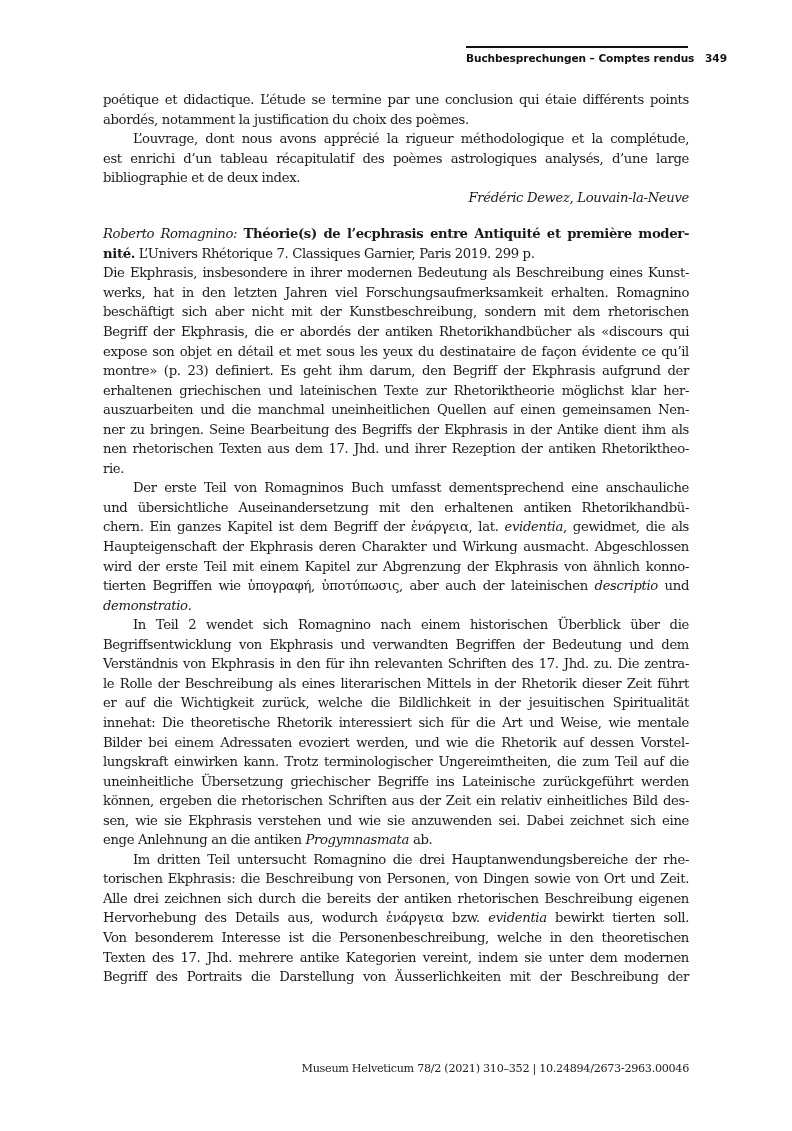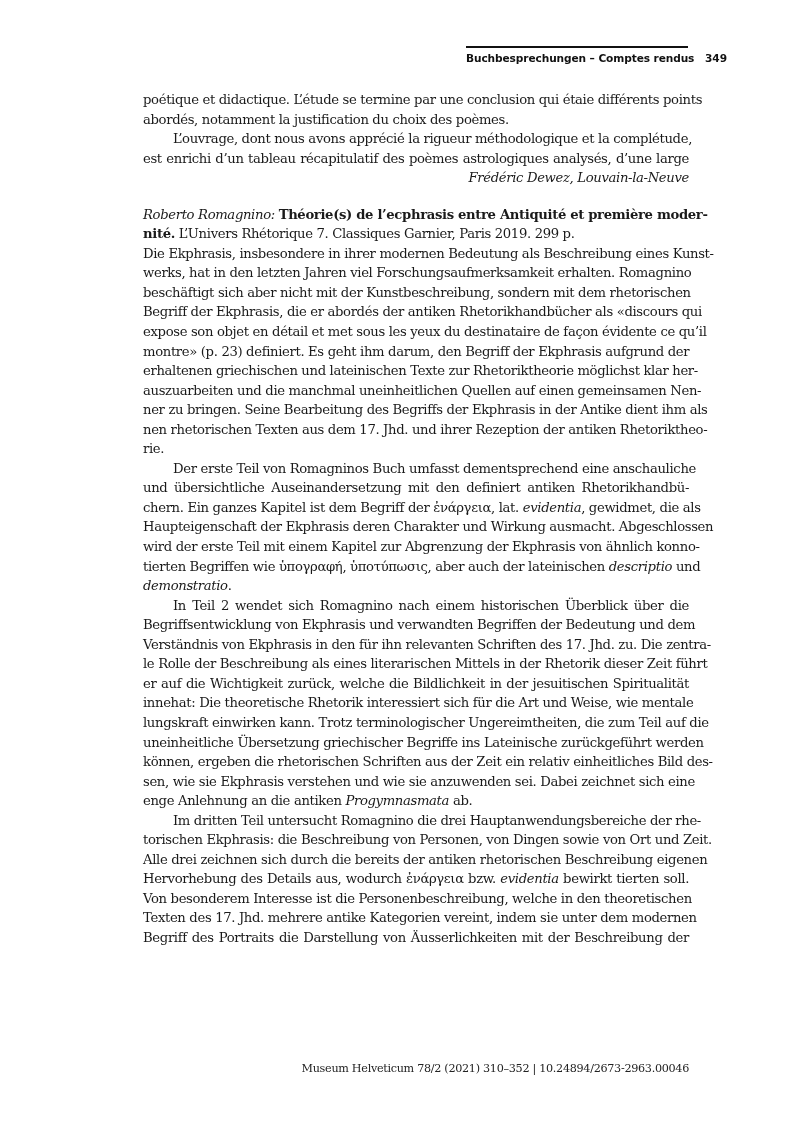--- a/index.html
+++ b/index.html
@@ -11,21 +11,21 @@
   }
   .running-head .rule { position: absolute; left: 0; top: 0; width: 222px; height: 2px; background: #111; }
   .running-head .title { position: absolute; left: 0; top: 6px; white-space: nowrap; letter-spacing: -0.1px; }
   .running-head .pageno { position: absolute; left: 239px; top: 6px; }
   .body {
     position: absolute; left: 103px; top: 90px; width: 586px;
     font-family: "DejaVu Serif", serif; font-size: 13.2px; color: #1a1a1a;
     letter-spacing: -0.35px;
   }
   .ln { display: block; height: 19.55px; line-height: 19.55px; white-space: nowrap; overflow: visible;
-        text-align: justify; text-align-last: justify; margin-left: 40px; }
+        text-align: justify; text-align-last: justify; }
   .ln.last { text-align-last: left; }
   .ln.indent { padding-left: 30px; }
   .ln.right { text-align: center; text-align-last: right; font-style: italic; }
   .gap { height: 17px; }
   em { font-style: italic; }
   b { font-weight: bold; }
   .footer {
     position: absolute; left: 288px; top: 1062px; width: 401px; text-align: right;
     font-family: "DejaVu Serif", serif; font-size: 11.2px; color: #222; white-space: nowrap; letter-spacing: -0.3px;
   }
@@ -40,53 +40,55 @@
     <span class="title">Buchbesprechungen – Comptes rendus</span>
     <span class="pageno">349</span>
   </div>
 
   <div class="body">
 
     <span class="ln">poétique et didactique. L’étude se termine par une conclusion qui étaie différents points</span>
     <span class="ln last">abordés, notamment la justification du choix des poèmes.</span>
     <span class="ln indent">L’ouvrage, dont nous avons apprécié la rigueur méthodologique et la complétude,</span>
     <span class="ln">est enrichi d’un tableau récapitulatif des poèmes astrologiques analysés, d’une large</span>
+    <span class="ln last">bibliographie et de deux index.</span>
     <span class="ln right">Frédéric Dewez, Louvain-la-Neuve</span>
 
     <div class="gap"></div>
 
     <span class="ln"><em>Roberto Romagnino:</em> <b>Théorie(s) de l’ecphrasis entre Antiquité et première moder-</b></span>
     <span class="ln last"><b>nité.</b> <span>L’Univers Rhétorique 7. Classiques Garnier, Paris 2019. 299 p.</span></span>
 
     <span class="ln">Die Ekphrasis, insbesondere in ihrer modernen Bedeutung als Beschreibung eines Kunst-</span>
     <span class="ln">werks, hat in den letzten Jahren viel Forschungsaufmerksamkeit erhalten. Romagnino</span>
     <span class="ln">beschäftigt sich aber nicht mit der Kunstbeschreibung, sondern mit dem rhetorischen</span>
     <span class="ln">Begriff der Ekphrasis, die er abordés der antiken Rhetorikhandbücher als «discours qui</span>
     <span class="ln">expose son objet en détail et met sous les yeux du destinataire de façon évidente ce qu’il</span>
     <span class="ln">montre» (p. 23) definiert. Es geht ihm darum, den Begriff der Ekphrasis aufgrund der</span>
     <span class="ln">erhaltenen griechischen und lateinischen Texte zur Rhetoriktheorie möglichst klar her-</span>
     <span class="ln">auszuarbeiten und die manchmal uneinheitlichen Quellen auf einen gemeinsamen Nen-</span>
     <span class="ln">ner zu bringen. Seine Bearbeitung des Begriffs der Ekphrasis in der Antike dient ihm als</span>
     <span class="ln">nen rhetorischen Texten aus dem 17. Jhd. und ihrer Rezeption der antiken Rhetoriktheo-</span>
     <span class="ln last">rie.</span>
 
     <span class="ln indent">Der erste Teil von Romagninos Buch umfasst dementsprechend eine anschauliche</span>
-    <span class="ln">und übersichtliche Auseinandersetzung mit den definiert antiken Rhetorikhandbü-</span>
+    <span class="ln">und übersichtliche Auseinandersetzung mit den erhaltenen antiken Rhetorikhandbü-</span>
     <span class="ln"><span>chern. Ein ganzes Kapitel ist dem Begriff der ἐνάργεια, lat. </span><em>evidentia</em><span>, gewidmet, die als</span></span>
     <span class="ln">Haupteigenschaft der Ekphrasis deren Charakter und Wirkung ausmacht. Abgeschlossen</span>
     <span class="ln">wird der erste Teil mit einem Kapitel zur Abgrenzung der Ekphrasis von ähnlich konno-</span>
     <span class="ln"><span>tierten Begriffen wie ὑπογραφή, ὑποτύπωσις, aber auch der lateinischen </span><em>descriptio</em><span> und</span></span>
     <span class="ln last"><em>demonstratio</em><span>.</span></span>
 
     <span class="ln indent">In Teil 2 wendet sich Romagnino nach einem historischen Überblick über die</span>
     <span class="ln">Begriffsentwicklung von Ekphrasis und verwandten Begriffen der Bedeutung und dem</span>
     <span class="ln">Verständnis von Ekphrasis in den für ihn relevanten Schriften des 17. Jhd. zu. Die zentra-</span>
     <span class="ln">le Rolle der Beschreibung als eines literarischen Mittels in der Rhetorik dieser Zeit führt</span>
     <span class="ln">er auf die Wichtigkeit zurück, welche die Bildlichkeit in der jesuitischen Spiritualität</span>
     <span class="ln">innehat: Die theoretische Rhetorik interessiert sich für die Art und Weise, wie mentale</span>
+    <span class="ln">Bilder bei einem Adressaten evoziert werden, und wie die Rhetorik auf dessen Vorstel-</span>
     <span class="ln">lungskraft einwirken kann. Trotz terminologischer Ungereimtheiten, die zum Teil auf die</span>
     <span class="ln">uneinheitliche Übersetzung griechischer Begriffe ins Lateinische zurückgeführt werden</span>
     <span class="ln">können, ergeben die rhetorischen Schriften aus der Zeit ein relativ einheitliches Bild des-</span>
     <span class="ln">sen, wie sie Ekphrasis verstehen und wie sie anzuwenden sei. Dabei zeichnet sich eine</span>
     <span class="ln last"><span>enge Anlehnung an die antiken </span><em>Progymnasmata</em><span> ab.</span></span>
 
     <span class="ln indent">Im dritten Teil untersucht Romagnino die drei Hauptanwendungsbereiche der rhe-</span>
     <span class="ln">torischen Ekphrasis: die Beschreibung von Personen, von Dingen sowie von Ort und Zeit.</span>
     <span class="ln">Alle drei zeichnen sich durch die bereits der antiken rhetorischen Beschreibung eigenen</span>
     <span class="ln"><span>Hervorhebung des Details aus, wodurch ἐνάργεια bzw. </span><em>evidentia</em><span> bewirkt tierten soll.</span></span>

